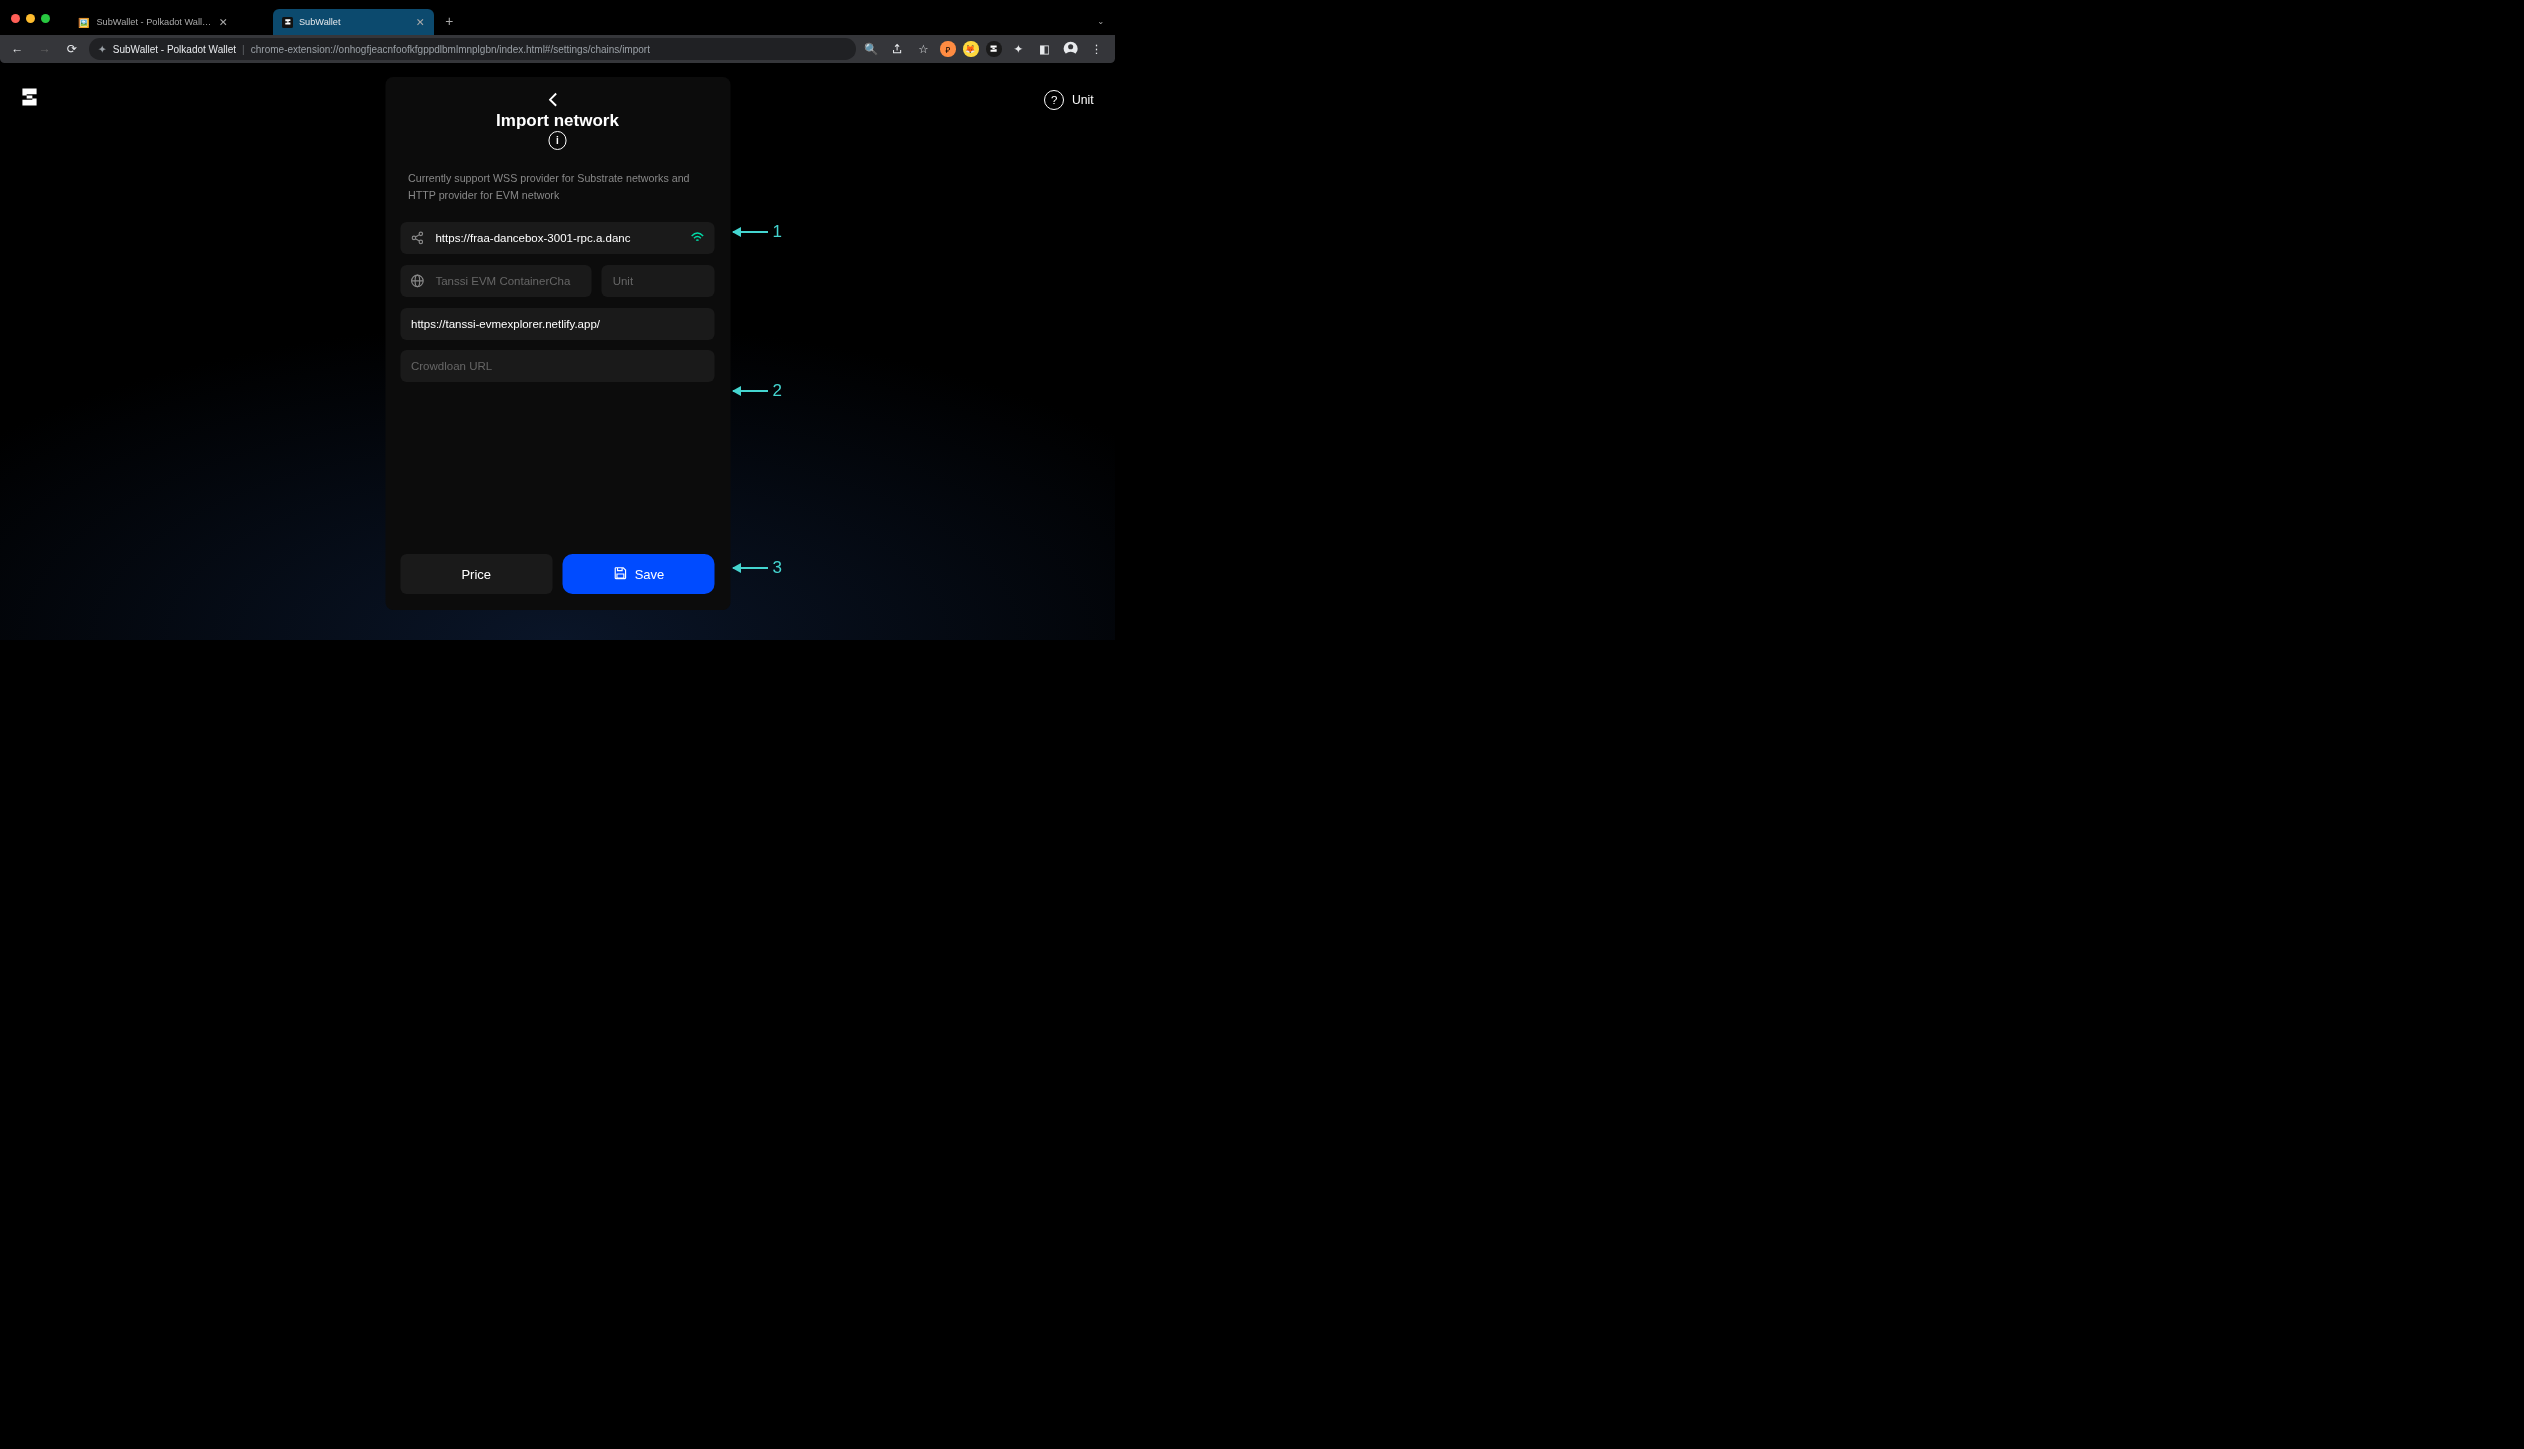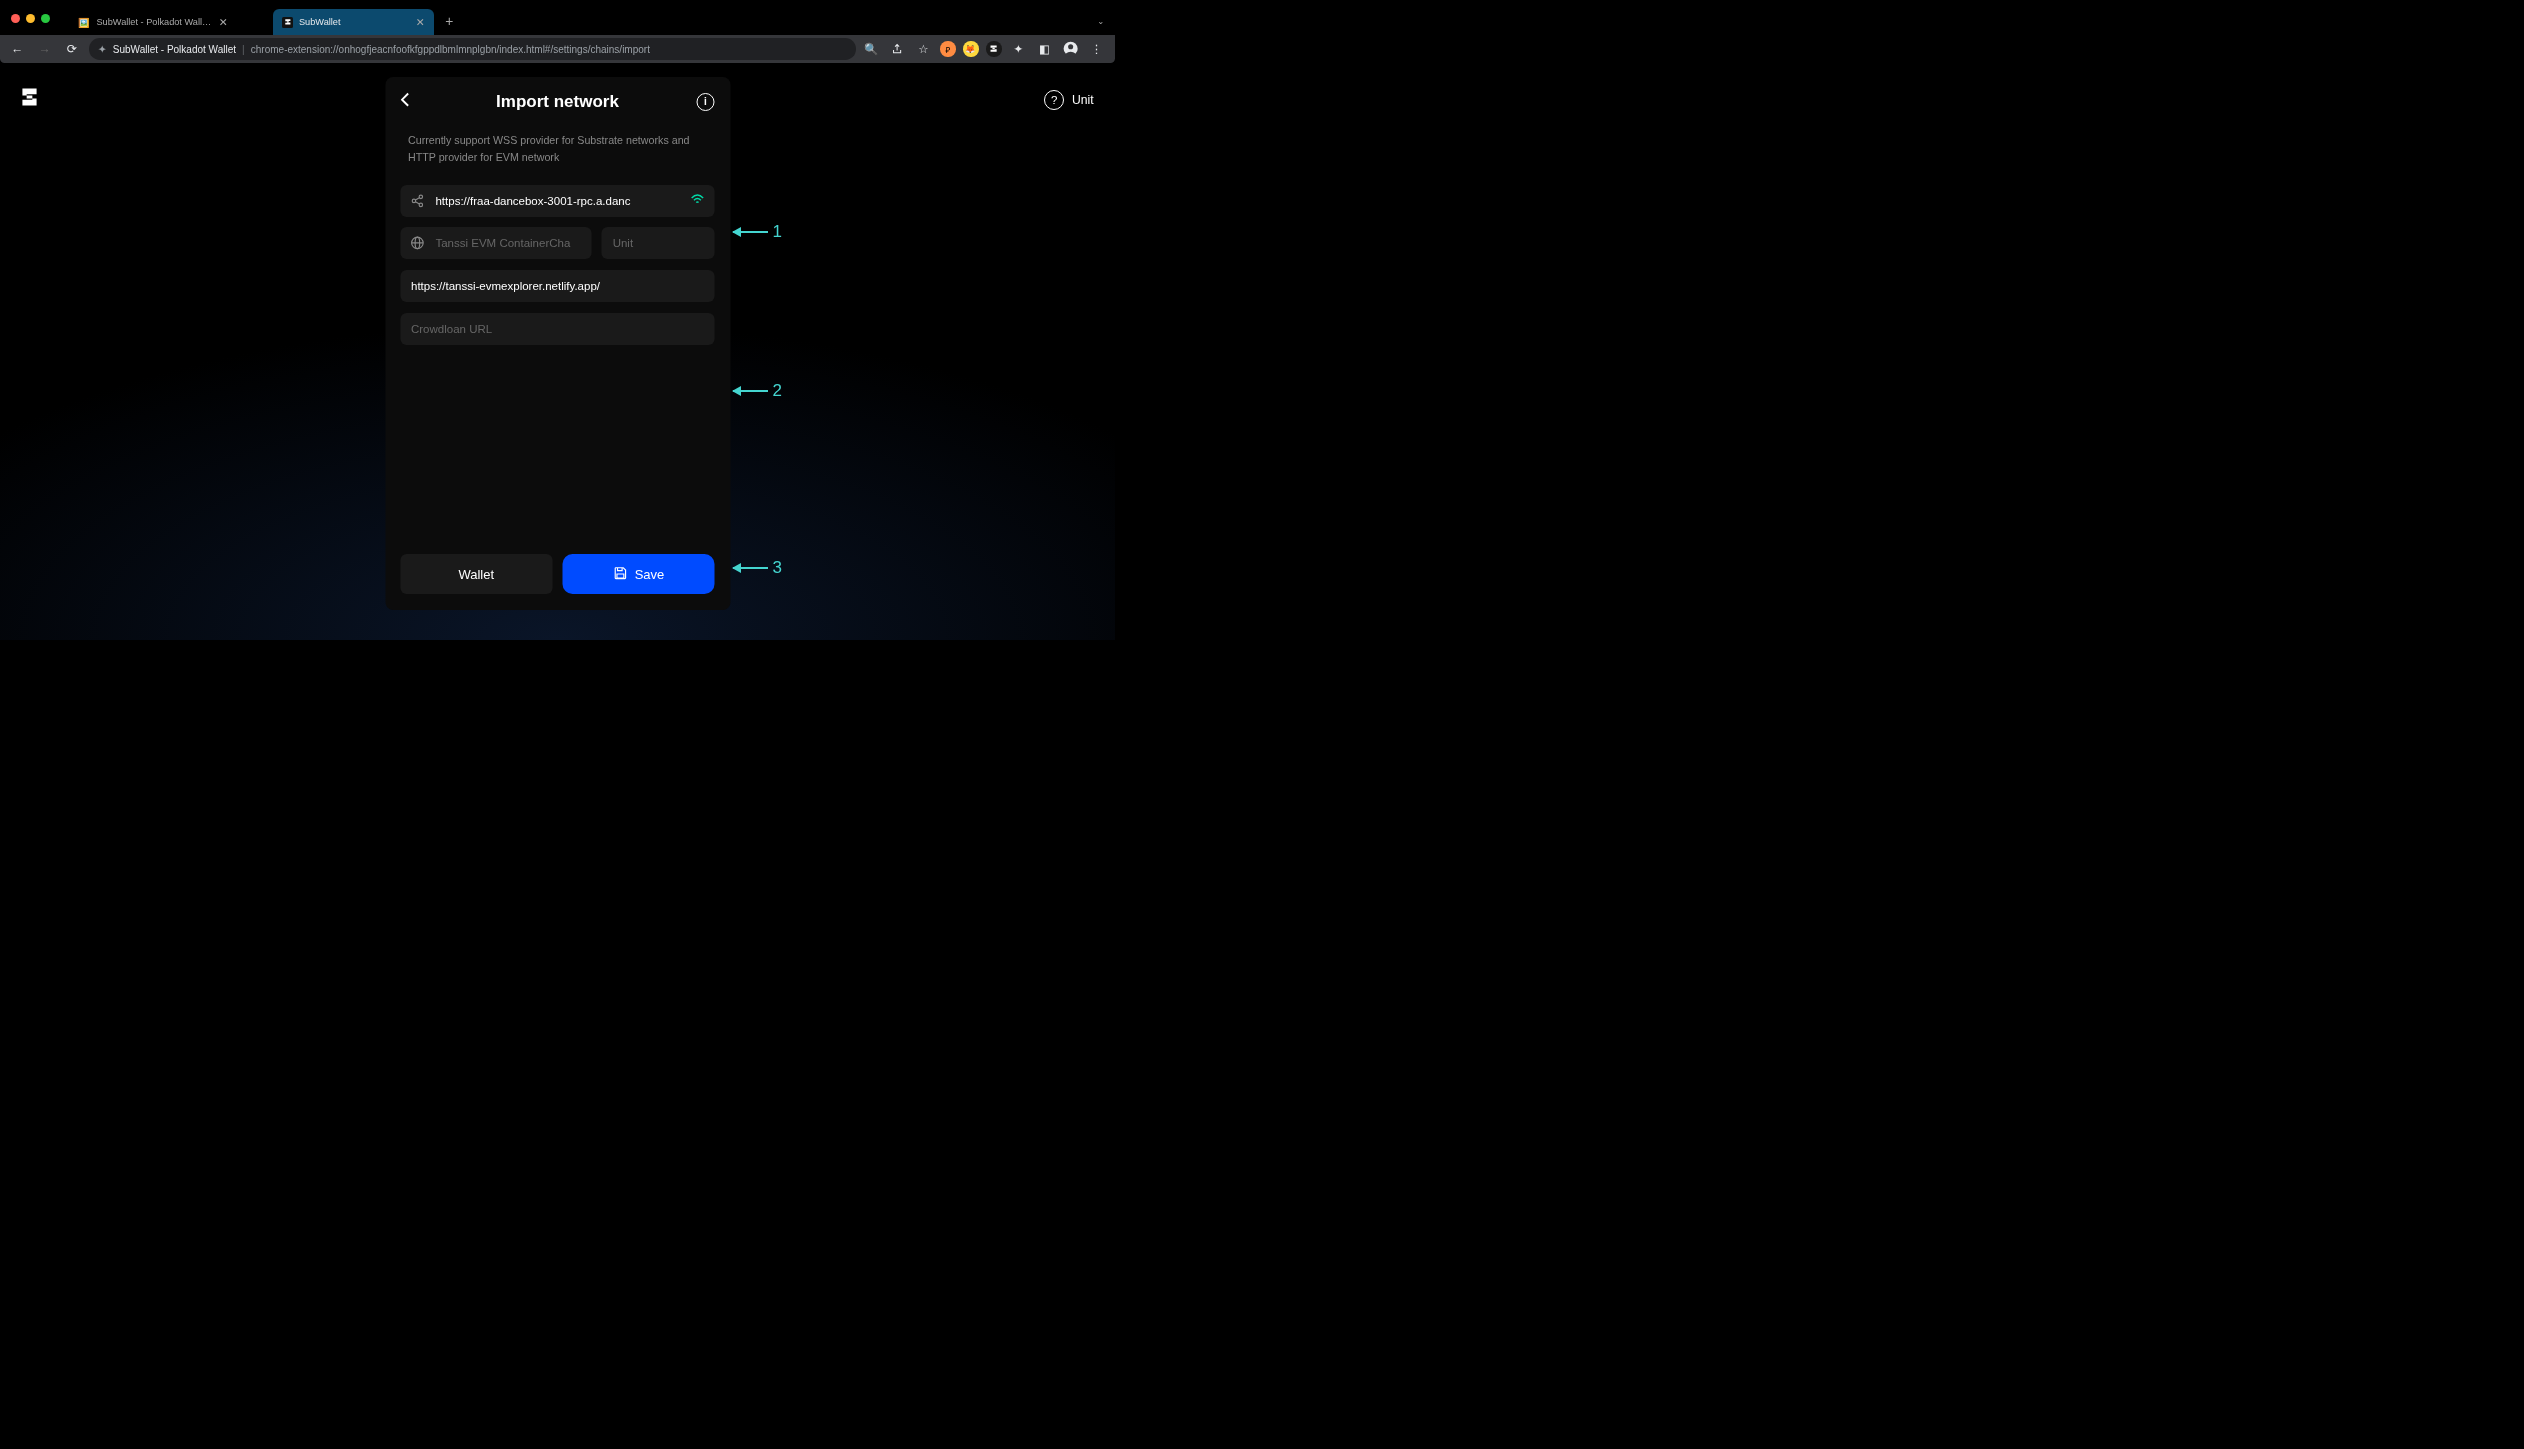--- a/index.html
+++ b/index.html
@@ -198,20 +198,21 @@
       display: flex;
       flex-direction: column;
       padding: 15.3px;
     }
     
     .panel-header {
       display: flex;
       align-items: center;
       justify-content: space-between;
       margin-bottom: 20px;
+      flex-direction: column;
     }
     .back-btn {
       color: #fff;
       font-size: 15.3px;
       width: 18.4px;
     }
     .panel-title {
       color: #fff;
       font-size: 17px;
       font-weight: 600;
@@ -466,21 +467,21 @@
     <div class="field">
       <span class="field-content">https://tanssi-evmexplorer.netlify.app/</span>
     </div>
 
     <div class="field">
       <span class="field-content placeholder">Crowdloan URL</span>
     </div>
 
     <div class="panel-actions">
       <div class="btn btn-secondary">
-        <span>Wallet</span>
+        <span>Price</span>
       </div>
       <div class="btn btn-primary">
         <span class="btn-icon">
           <svg width="13.8" height="13.8" viewBox="0 0 24 24" fill="#fff">
               <path d="M4 3 h13 l4 4 v14 a1 1 0 0 1 -1 1 h-16 a1 1 0 0 1 -1 -1 v-17 a1 1 0 0 1 1 -1 z M7 3 v5 h8 v-5 M6 14 h12 v7 h-12 z" fill="none" stroke="#fff" stroke-width="2"></path>
             </svg>
         </span>
         <span>Save</span>
       </div>
     </div>

